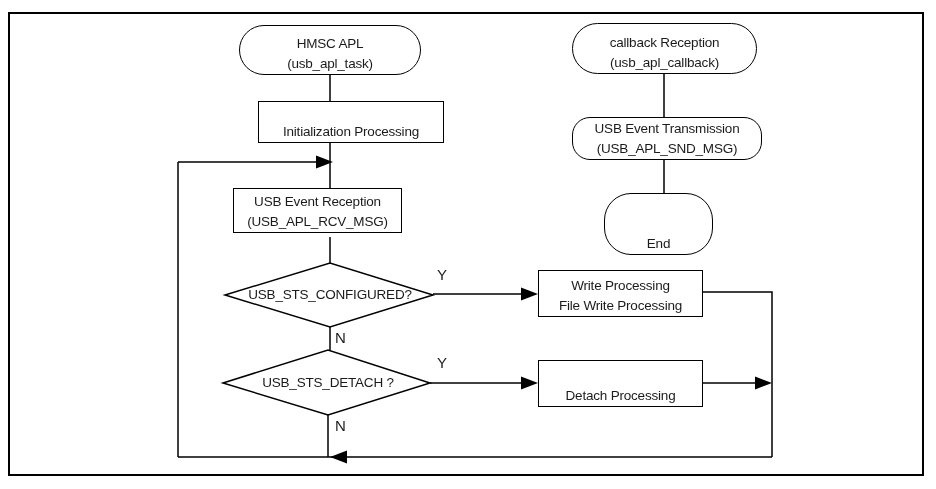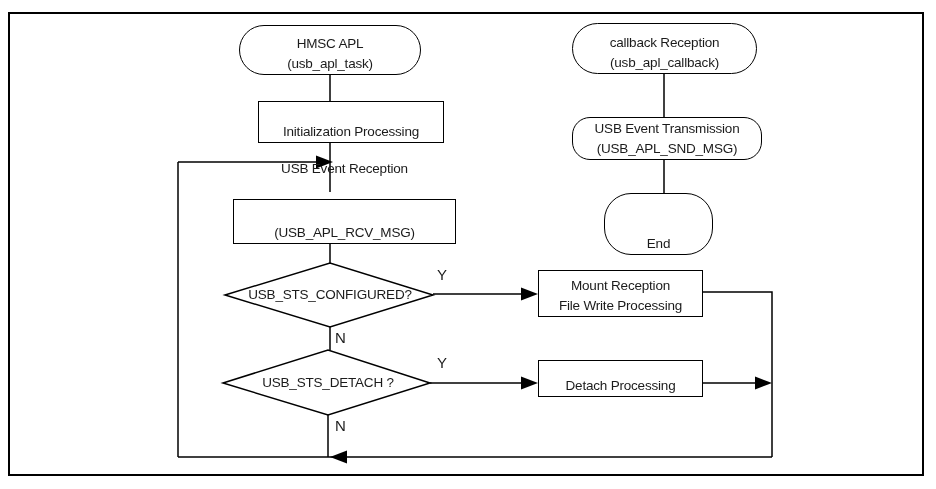--- a/index.html
+++ b/index.html
@@ -102,35 +102,35 @@
 
   <div class="node terminator" style="left:239px; top:25px; width:182px; height:50px;">
     <span>HMSC APL</span>
     <span>(usb_apl_task)</span>
   </div>
 
   <div class="node" style="left:237px; top:101px; width:186px; height:42px;margin-left:21px;">
     <span>Initialization Processing</span>
   </div>
 
-  <div class="node" style="left:233px; top:199px; width:223px; height:45px;gap:44px;">
+  <div class="node" style="left:233px; top:188px; width:169px; height:45px;">
     <span>USB Event Reception</span>
     <span>(USB_APL_RCV_MSG)</span>
   </div>
 
   <div class="free-label" style="left:227px; top:375px; width:202px;">USB_STS_DETACH ?</div>
 
   <div class="free-label" style="left:229px; top:287px; width:202px;">USB_STS_CONFIGURED?</div>
 
   <div class="node" style="left:538px; top:270px; width:165px; height:47px;">
-    <span>Mount Reception</span>
+    <span>Write Processing</span>
     <span>File Write Processing</span>
   </div>
 
-  <div class="node" style="left:538px; top:360px; width:165px; height:37px;">
+  <div class="node" style="left:538px; top:360px; width:165px; height:47px;">
     <span>Detach Processing</span>
   </div>
 
   <div class="yn-label" style="left:437px; top:266px;">Y</div>
   <div class="yn-label" style="left:335px; top:329px;">N</div>
   <div class="yn-label" style="left:437px; top:354px;">Y</div>
   <div class="yn-label" style="left:335px; top:417px;">N</div>
 
   <div class="node terminator" style="left:572px; top:23px; width:185px; height:51px;">
     <span>callback Reception</span>

